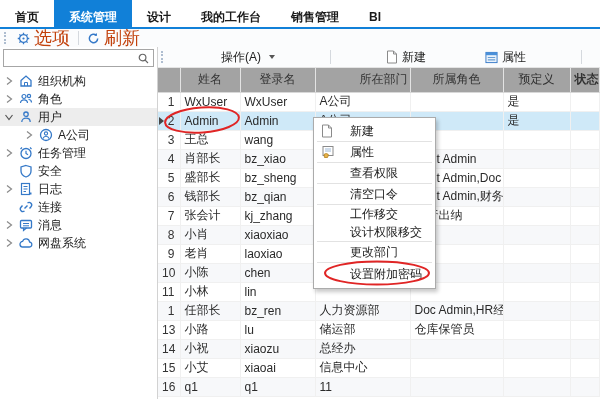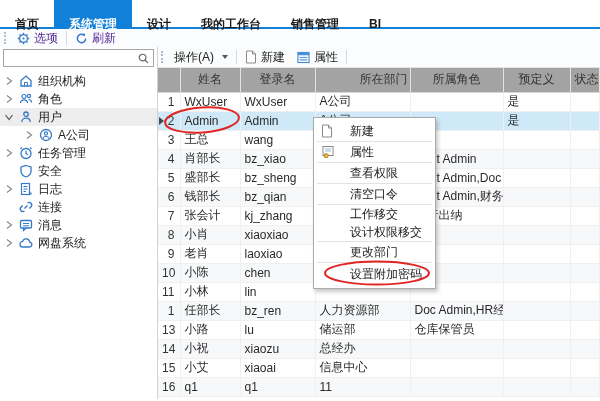--- a/index.html
+++ b/index.html
@@ -1,45 +1,45 @@
 <!DOCTYPE html>
 <html><head>
 <meta charset="utf-8">
 <style>
   * { margin:0; padding:0; box-sizing:border-box; }
   html,body { width:600px; height:401px; font-family:"Liberation Sans","DejaVu Sans",sans-serif; background:#fff; overflow:hidden; }
   .app { position:relative; width:600px; height:401px; background:#fff; }
 
   
   .navbar { display:flex; height:27px; background:#fff; align-items:stretch; }
-  .nav-tab { padding:11px 15px; line-height:27px; font-size:12px; font-weight:600; color:#1a1a1a; cursor:pointer; white-space:nowrap; }
+  .nav-tab { padding:4px 15px; line-height:27px; font-size:12px; font-weight:600; color:#1a1a1a; cursor:pointer; white-space:nowrap; }
   .nav-tab.active { background:#1180d8; color:#fff; }
   .nav-underline { height:2px; background:#1180d8; width:600px; }
 
   
-  .toolbar1 { height:18px; display:flex; align-items:center; background:#fbfcfd; font-size:12px; color:#4c1d95; padding-left:3px; }
+  .toolbar1 { height:18px; display:flex; align-items:center; background:#fbfcfd; font-size:18px; color:#c2410c; padding-left:3px; }
   .grip { width:3px; height:12px; border-left:2px dotted #aebdd0; margin:0 4px 0 1px; }
   .tbtn { display:flex; align-items:center; gap:4px; padding:0 6px; height:18px; cursor:pointer; }
   .tsep { width:1px; height:14px; background:#d5d9de; margin:0 2px; }
   .main { display:flex; height:352px; }
 
   
   .sidebar { width:158px; border-right:1px solid #d2d2d2; background:#fff; display:flex; flex-direction:column; }
   .searchbox { margin:2px 3px 3px 3px; height:18px; border:1px solid #a6a6a6; background:#fff; display:flex; align-items:center; }
   .searchbox input { flex:1; border:none; outline:none; font-size:11px; padding:0 3px; min-width:0; background:transparent; }
   .tree { padding-top:2px; }
   .tree-row { display:flex; align-items:center; height:18px; font-size:12px; color:#222; cursor:pointer; padding-left:4px; gap:5px; white-space:nowrap; }
   .tree-row.hl { background:#ededed; }
   .tree-row.child { padding-left:24px; }
   .expander { width:10px; height:10px; display:inline-flex; align-items:center; justify-content:center; color:#8a8a8a; flex:0 0 10px; }
   .ticon { width:14px; height:14px; display:inline-flex; align-items:center; justify-content:center; flex:0 0 14px; }
 
   
   .content { flex:1; display:flex; flex-direction:column; background:#fff; min-width:0; }
-  .toolbar2 { height:21px; display:flex; align-items:center; background:#fbfcfd; border-bottom:1px solid #e4e4e4; font-size:12px; color:#222; padding-left:2px; }
+  .toolbar2 { height:21px; display:flex; align-items:center; background:#fbfcfd; border-bottom:1px solid #e4e4e4; font-size:12px; color:#222; padding-left:2px;gap:47px; }
   .caret-down { width:0; height:0; border-left:3px solid transparent; border-right:3px solid transparent; border-top:4px solid #555; margin-left:4px; }
 
   
   table { border-collapse:collapse; table-layout:fixed; width:441px; }
   th { height:24px; font-size:12px; font-weight:400; color:#333; text-align:center; padding:0 4px; border-bottom:1px solid #d8d8d8; border-right:1px solid #e3e3e3; background:#a3a3a3; white-space:nowrap; overflow:hidden; }
   td { height:19px; font-size:12px; color:#2a2a2a; padding:0 4px; border-bottom:1px solid #f0f0f0; border-right:1px solid #f0f0f0; white-space:nowrap; overflow:hidden; }
   tbody tr:nth-child(even) { background:#f7f8fa; }
   tbody tr.sel { background:#cfe9f8; }
   td.num { text-align:right; color:#333; position:relative; padding-right:5px; }
   .rowmark { position:absolute; left:1px; top:5px; width:0; height:0; border-top:4px solid transparent; border-bottom:4px solid transparent; border-left:5px solid #444; }
@@ -270,21 +270,21 @@
       </div>
       <table>
         <thead>
             <tr id="thead-row">
               <th style="width: 22px;"></th>
               <th style="width: 60px;">姓名</th>
               <th style="width: 75px;">登录名</th>
               <th style="width: 95px; padding-left: 44px;">所在部门</th>
               <th style="width: 93px;">所属角色</th>
               <th style="width: 67px;">预定义</th>
-              <th style="width: 29px;">状态</th>
+              <th style="width: 29px; font-weight: bold;">状态</th>
             </tr>
           </thead>
         <tbody id="tbody">
             <tr class="">
               <td class="num"><span>1</span></td>
               <td>WxUser</td>
               <td>WxUser</td>
               <td>A公司</td>
               <td></td>
               <td>是</td>

